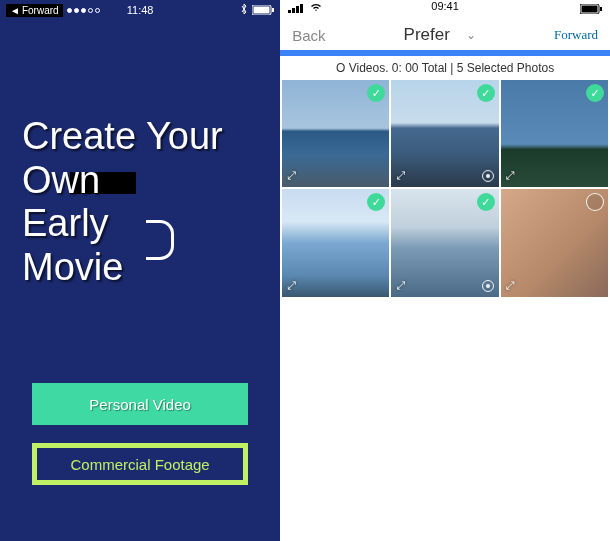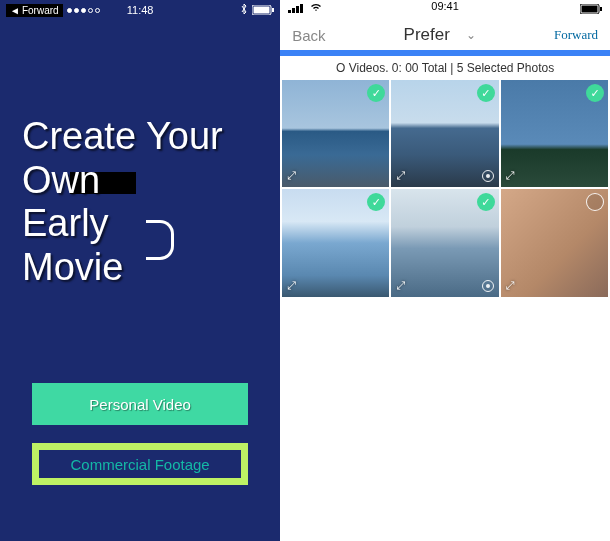--- a/index.html
+++ b/index.html
@@ -19,21 +19,21 @@
     .bat-icon svg { display: block; }
     
     .hero-text { position: absolute; top: 115px; left: 22px; color: #fff; }
     .hero-line { font-size: 38px; font-weight: 400; line-height: 1.15; text-shadow: 2px 2px 2px rgba(0,0,0,0.6); }
     .deco1 { position: absolute; top: 172px; left: 70px; width: 66px; height: 22px; background: #000; }
     .deco2 { position: absolute; top: 220px; left: 146px; width: 28px; height: 40px; background: #1b2a6e; border: 3px solid #fff; border-radius: 0 14px 14px 0; border-left: none; }
     
     .buttons { position: absolute; bottom: 56px; left: 32px; right: 32px; display: flex; flex-direction: column; gap: 18px; }
     .btn { height: 42px; display: flex; align-items: center; justify-content: center; font-size: 15px; cursor: pointer; }
     .btn-primary { background: #3fd9a3; color: #fff; text-shadow: 1px 1px 1px rgba(0,0,0,0.4); }
-    .btn-secondary { border: 7px solid #bef264; color: #14b8a6; }
+    .btn-secondary { border: 5px solid #bef264; color: #bef264; }
     
     
     .right-panel { width: 359px; height: 541px; background: #fff; position: relative; }
     .right-status { height: 20px; position: relative; font-size: 11px; color: #000; }
     .right-status .time-center { font-weight: 500; }
     .right-status .carrier-sig { position: absolute; left: 8px; top: 4px; display: flex; align-items: flex-end; gap: 1px; }
     .right-status .carrier-sig span { width: 3px; background: #000; }
     .right-status .carrier-sig span:nth-child(1){height:3px}
     .right-status .carrier-sig span:nth-child(2){height:5px}
     .right-status .carrier-sig span:nth-child(3){height:7px}

